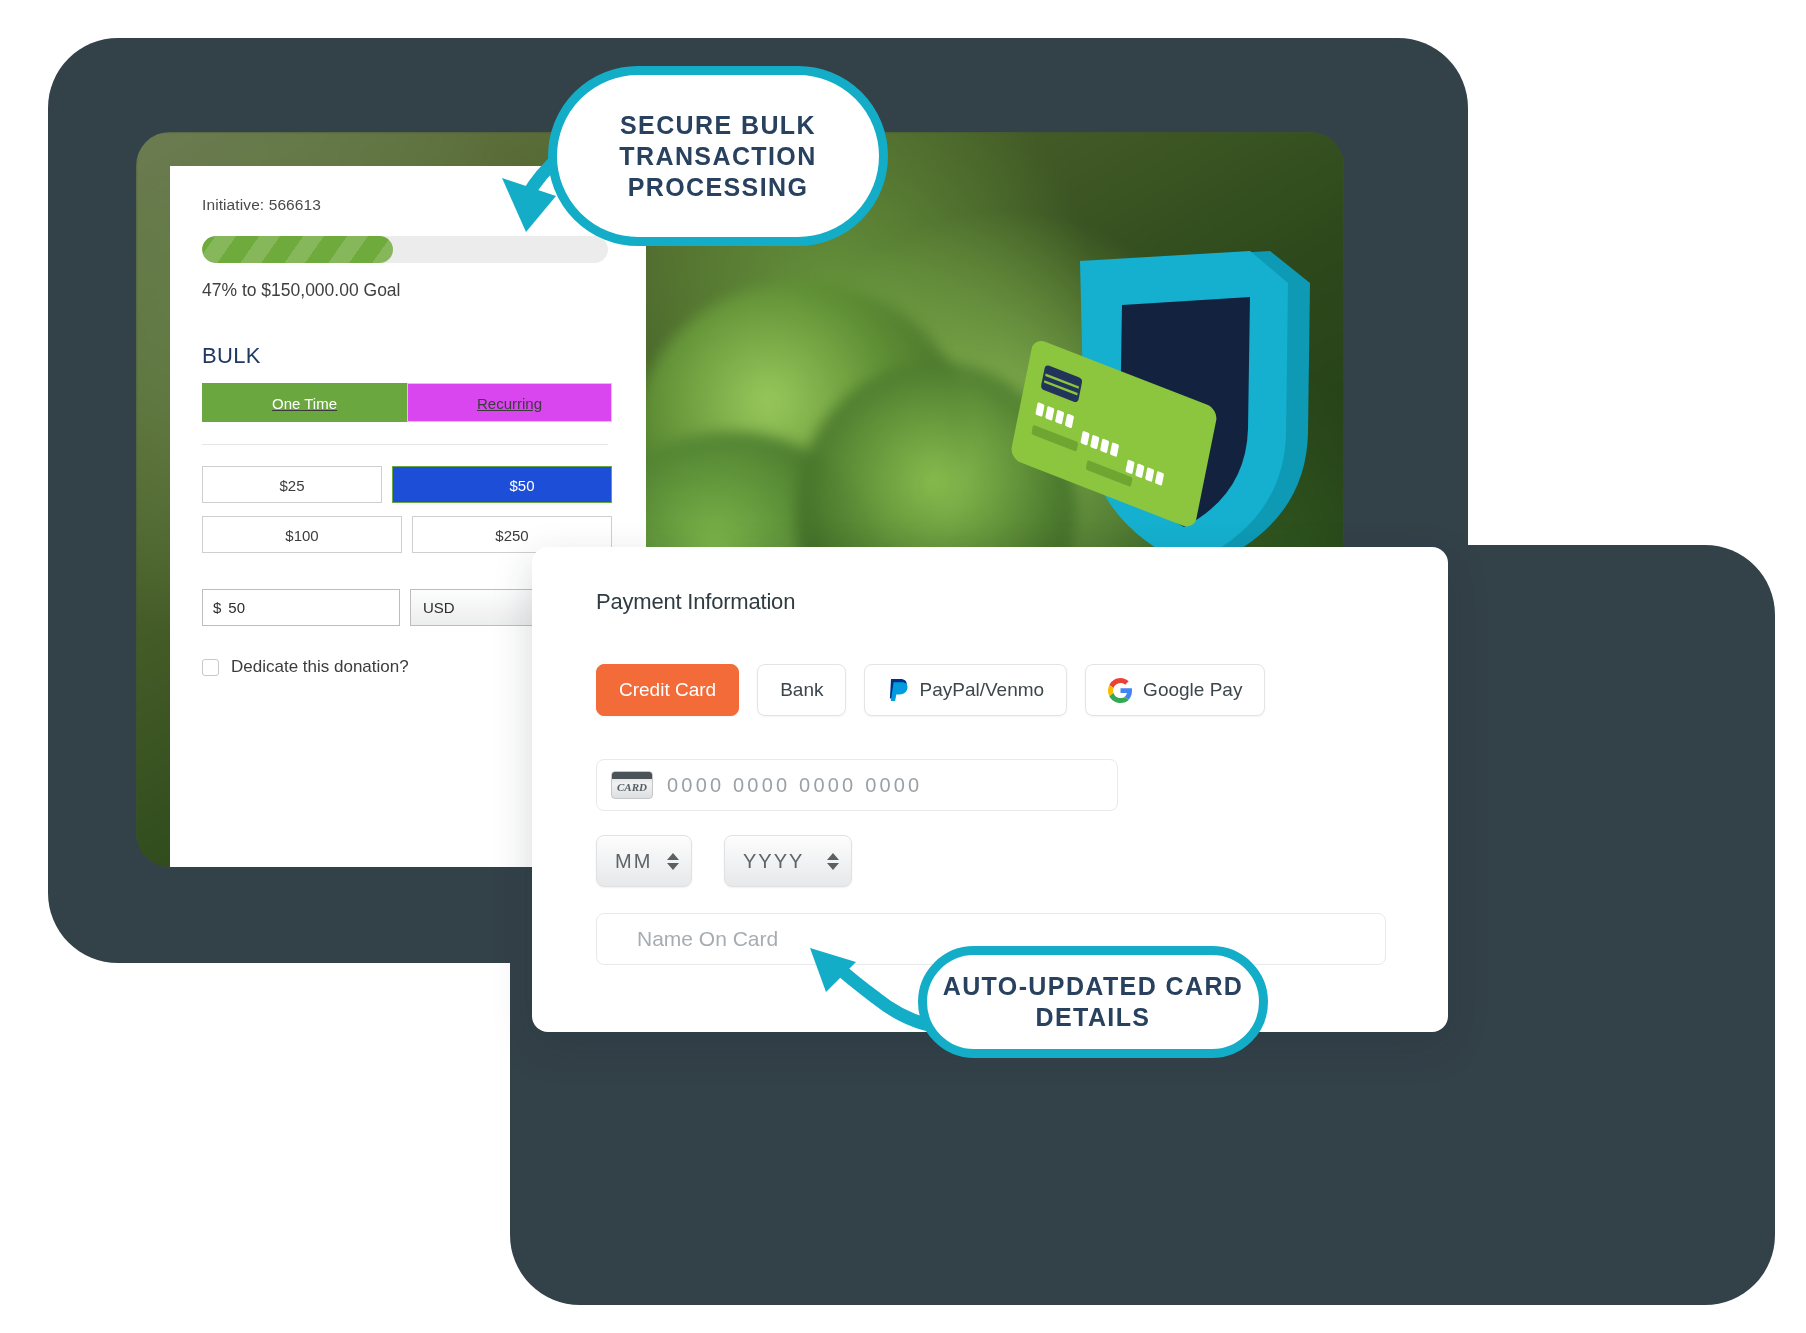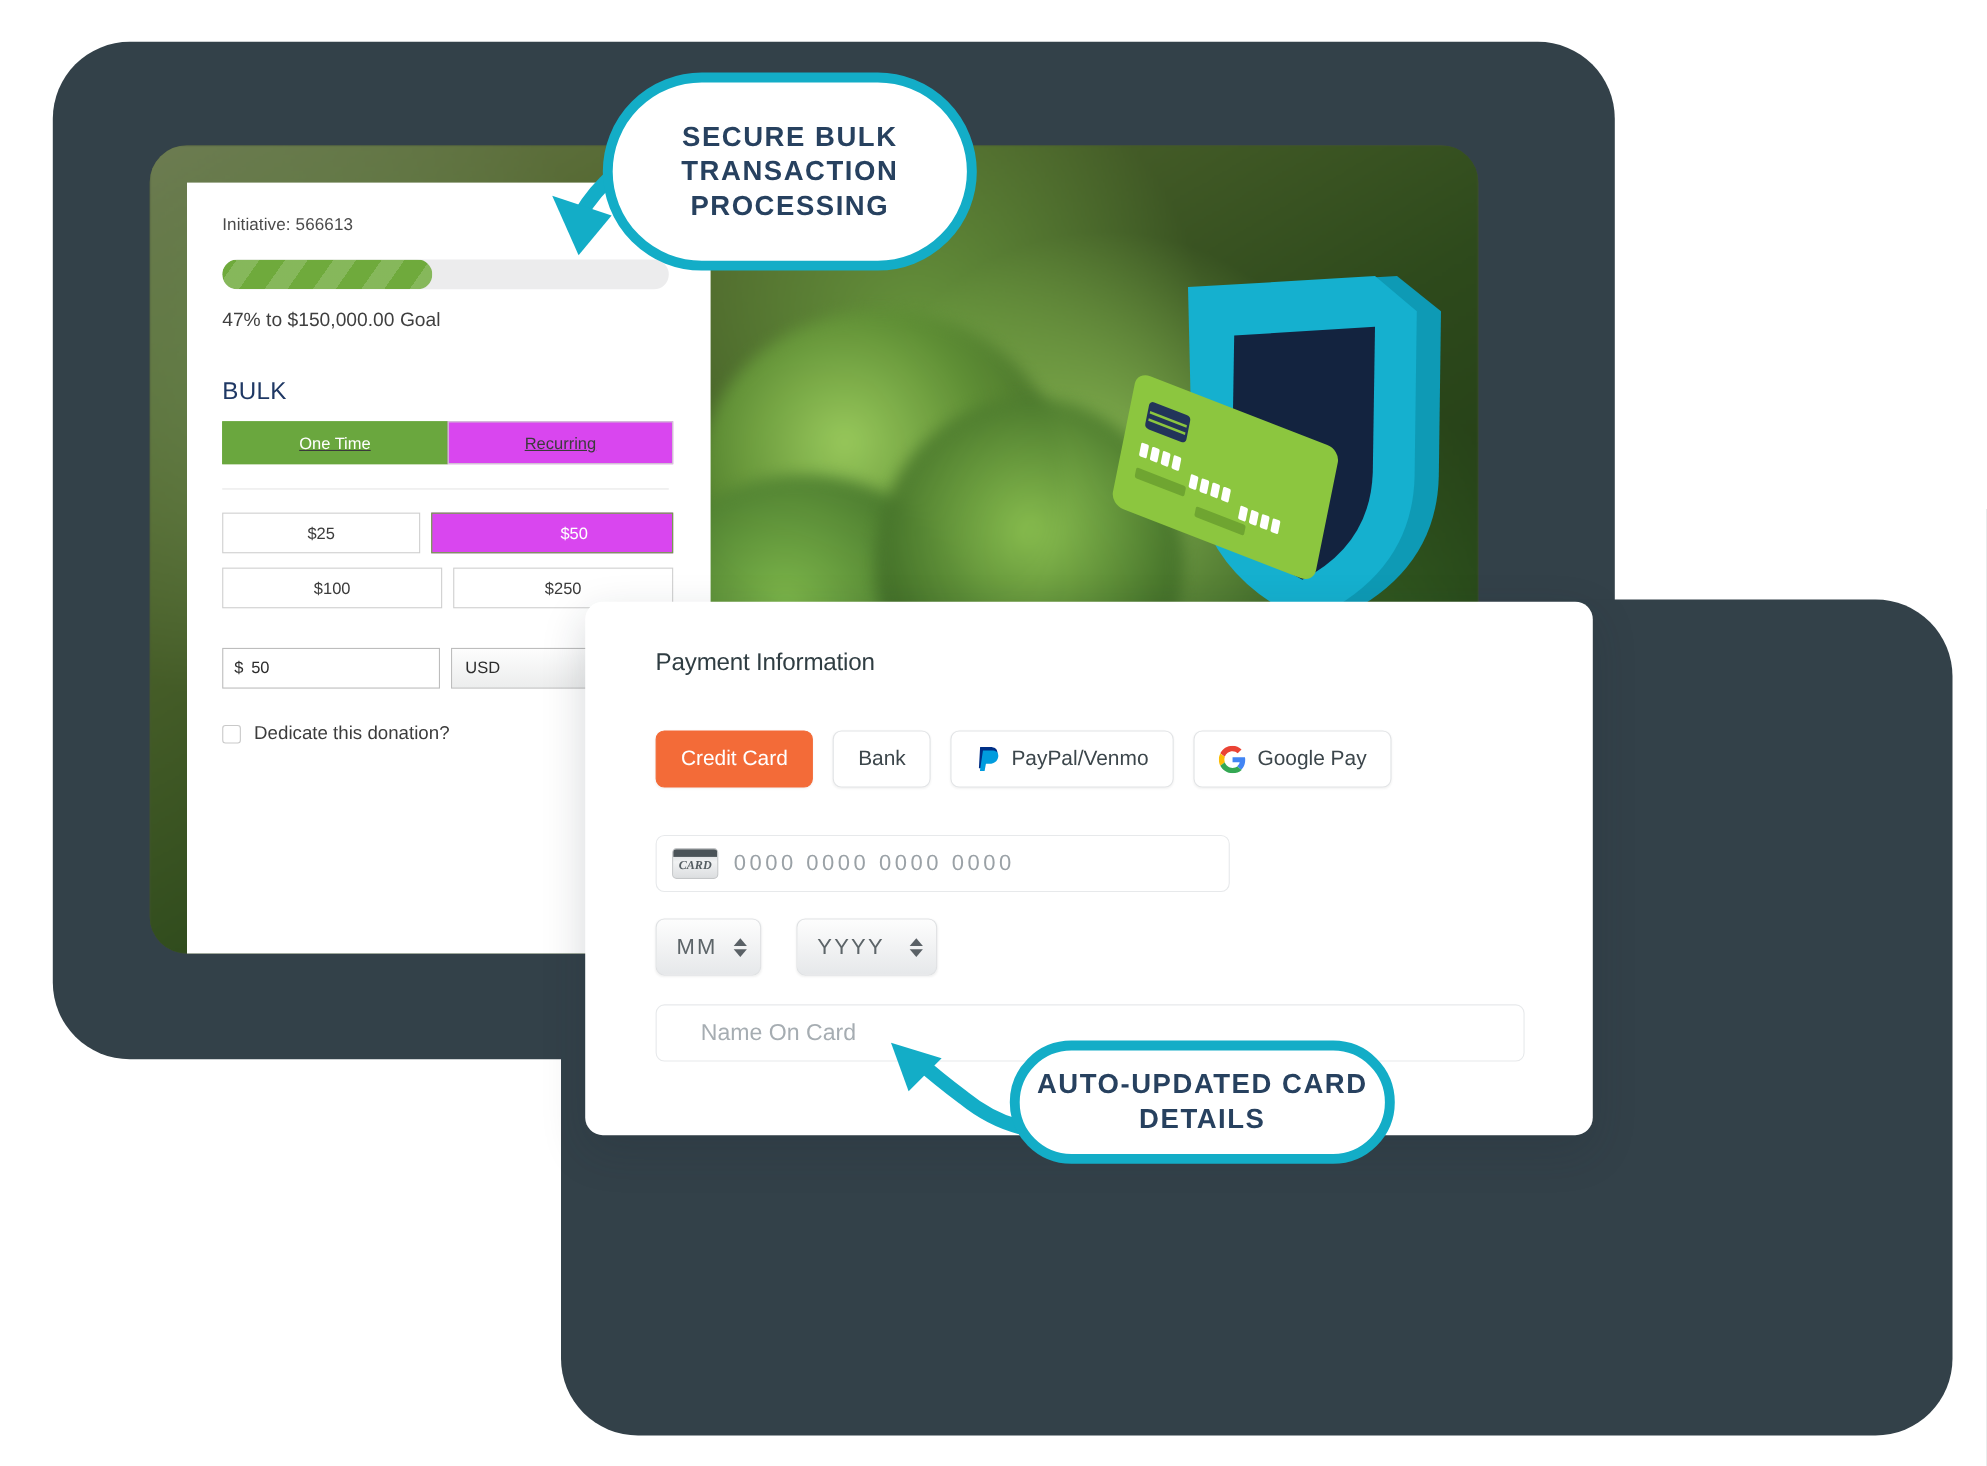--- a/index.html
+++ b/index.html
@@ -137,21 +137,21 @@
     flex: 1 1 0;
     height: 37px;
     line-height: 37px;
     text-align: center;
     font-size: 15px;
     color: #3c3c3c;
     background: #ffffff;
     border: 1px solid #cfcfcf;
     box-sizing: border-box;
   }
-  .amt.sel { background: #d946ef; border-color: #6aa73e; color: #ffffff; padding-left: 40px; }
+  .amt.sel { background: #1d4ed8; border-color: #6aa73e; color: #ffffff; padding-left: 40px; }
   .input-row { display: flex; gap: 10px; margin-top: 36px; }
   .amount-input {
     width: 198px; height: 37px;
     border: 1px solid #bdbdbd;
     box-sizing: border-box;
     display: flex; align-items: center;
     padding-left: 10px;
     font-size: 15px; color: #2d2d2d;
     background: #fff;
     gap: 7px;

